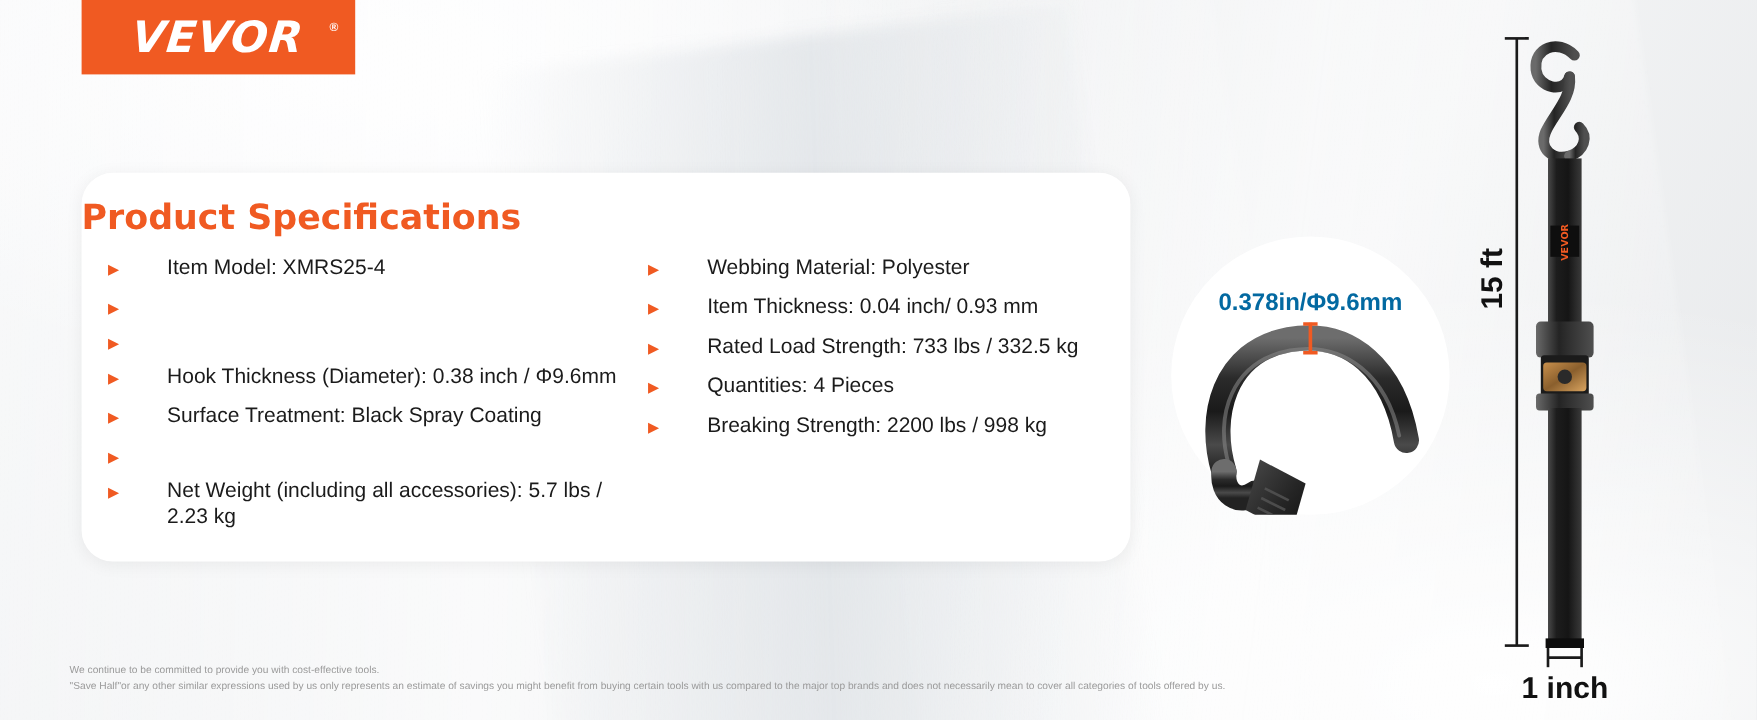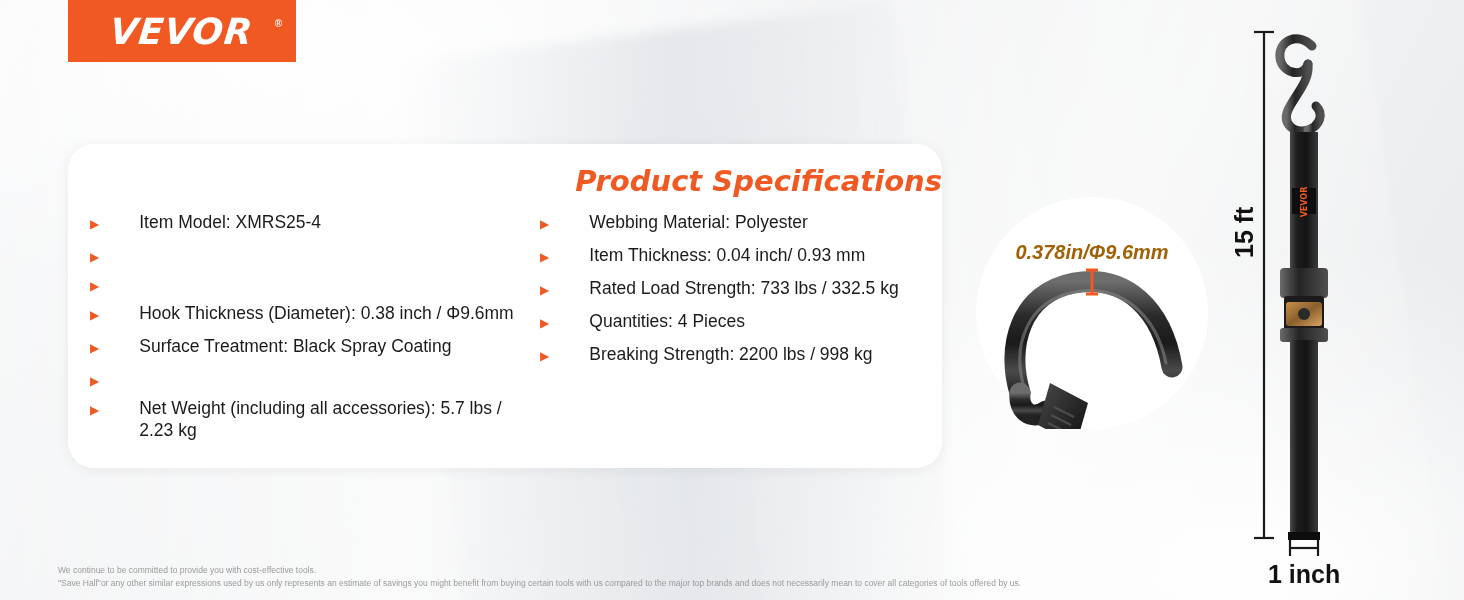--- a/index.html
+++ b/index.html
@@ -69,25 +69,24 @@
 
   
   .spec-card {
     position: absolute; left: 68px; top: 144px;
     width: 874px; height: 324px;
     background: #ffffff;
     border-radius: 26px;
     box-shadow: 0 2px 14px rgba(0,0,0,0.06);
   }
   .spec-title {
-    text-align: right;
+    text-align: left;
     color: #f05a22;
     font-size: 29px;
     font-weight: 800;
-    font-style: italic;
     margin-top: 20px;
     font-family: "DejaVu Sans", sans-serif;
   }
   .spec-cols {
     display: flex;
     margin-top: 14px;
     padding: 0 22px;
   }
   .col-left { width: 462px; }
   .col-right { width: 390px; }
@@ -114,43 +113,42 @@
     width: 232px; height: 232px;
     border-radius: 50%;
     background: #ffffff;
   }
   .hook-label {
     position: absolute; left: 976px; top: 241px;
     width: 232px;
     text-align: center;
     font-size: 20px;
     font-weight: 600;
-    color: #a16207;
-    font-style: italic;
+    color: #0369a1;
   }
   .hook-svg { position: absolute; left: 976px; top: 197px; }
 
   
   .strap-svg { position: absolute; left: 1250px; top: 10px; }
 
   .dim-vert {
     position: absolute;
     left: 1230px; top: 258px;
     font-size: 25px; font-weight: 700; color: #111;
     transform: rotate(-90deg);
     transform-origin: left top;
   }
   .dim-horiz {
     position: absolute; left: 1268px; top: 560px;
     font-size: 25px; font-weight: 700; color: #111;
   }
 
   
   .footer {
-    position: absolute; left: 58px; top: 564px;
+    position: absolute; left: 58px; top: 552px;
     width: 1100px;
     color: #9a9a9a;
     font-size: 8.5px;
     line-height: 1.55;
   }
 </style>
 </head>
 <body>
 
 <div class="bg"></div>

